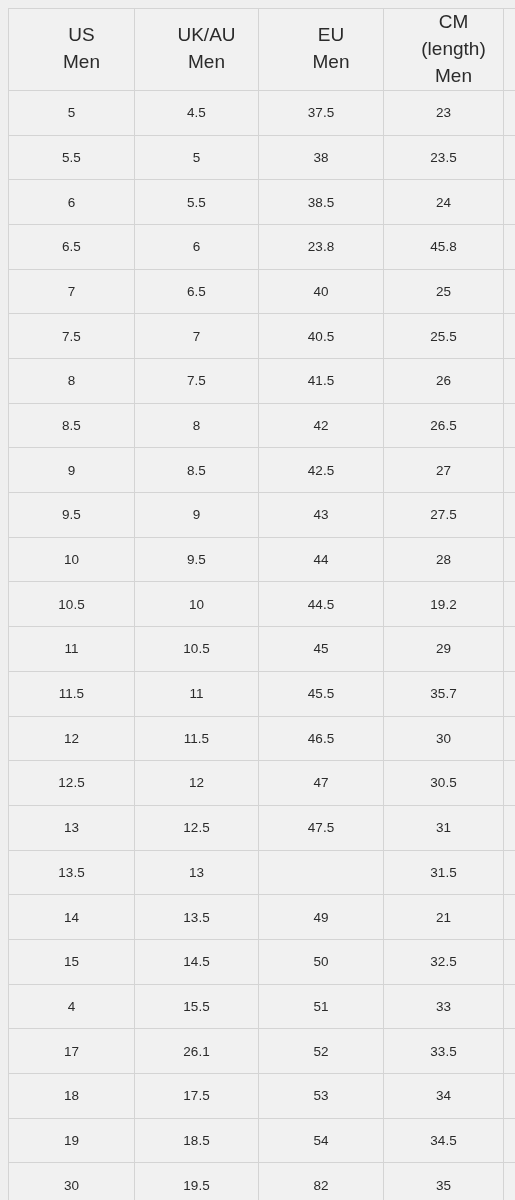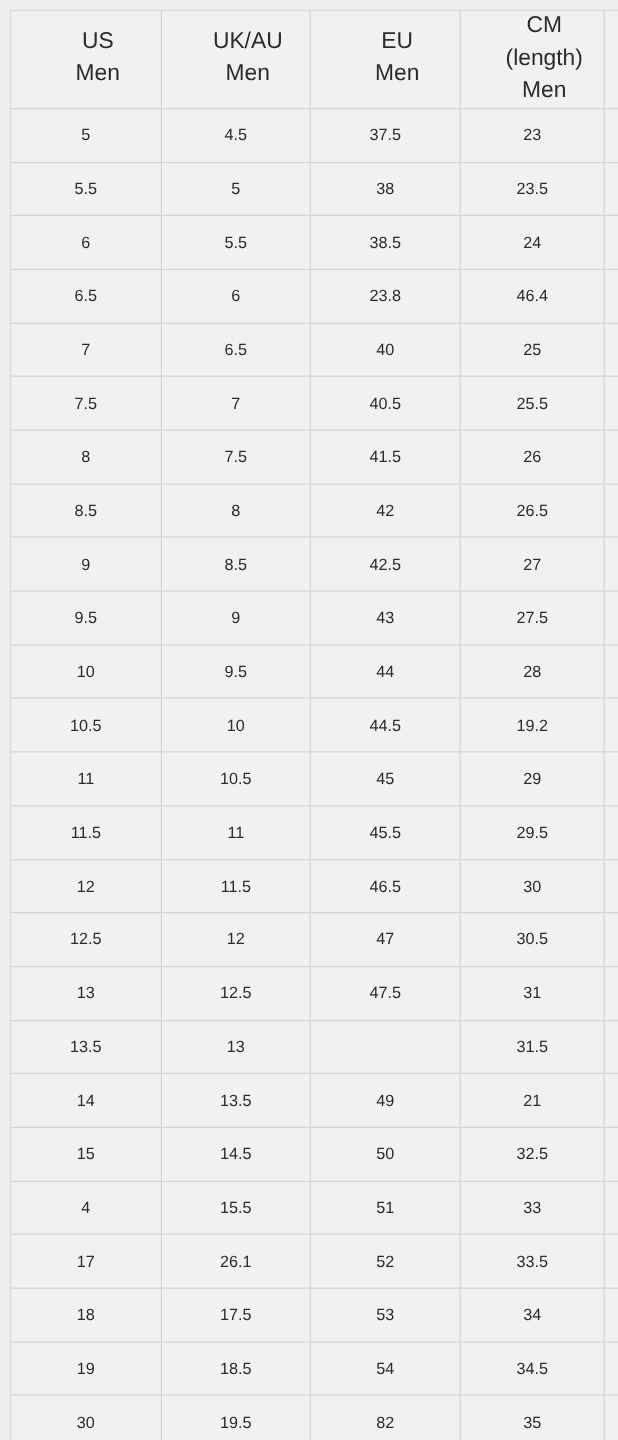--- a/index.html
+++ b/index.html
@@ -120,21 +120,21 @@
           <td>6</td>
           <td>5.5</td>
           <td>38.5</td>
           <td>24</td>
           <td class="empty-cell"></td>
         </tr>
         <tr>
           <td>6.5</td>
           <td>6</td>
           <td>23.8</td>
-          <td>46.4</td>
+          <td>45.8</td>
           <td class="empty-cell"></td>
         </tr>
         <tr>
           <td>7</td>
           <td>6.5</td>
           <td>40</td>
           <td>25</td>
           <td class="empty-cell"></td>
         </tr>
         <tr>
@@ -190,21 +190,21 @@
           <td>11</td>
           <td>10.5</td>
           <td>45</td>
           <td>29</td>
           <td class="empty-cell"></td>
         </tr>
         <tr>
           <td>11.5</td>
           <td>11</td>
           <td>45.5</td>
-          <td>29.5</td>
+          <td>35.7</td>
           <td class="empty-cell"></td>
         </tr>
         <tr>
           <td>12</td>
           <td>11.5</td>
           <td>46.5</td>
           <td>30</td>
           <td class="empty-cell"></td>
         </tr>
         <tr>

